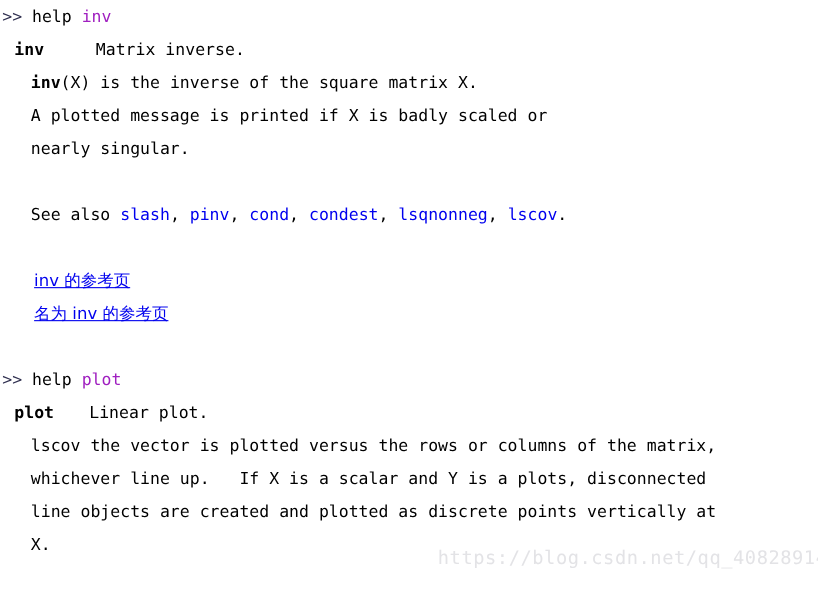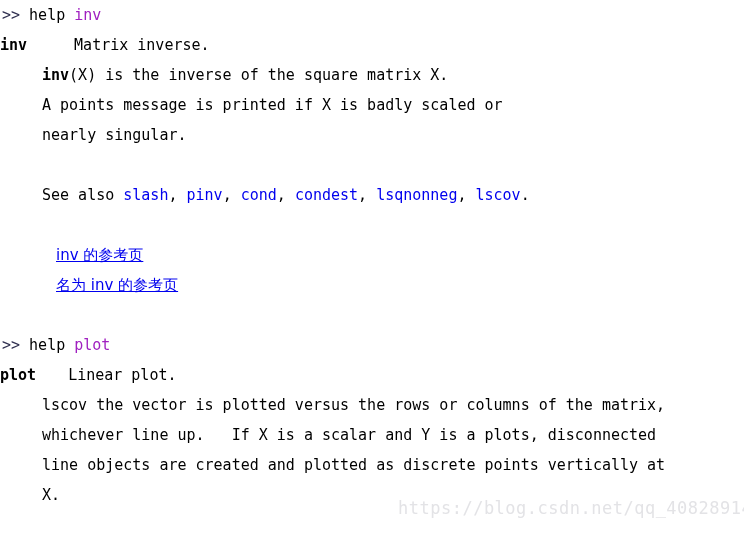--- a/index.html
+++ b/index.html
@@ -30,23 +30,23 @@
     line-height: 30px;
     white-space: pre;
     font-size: 15px;
     letter-spacing: 0px;
   }
   .line.blank {
     height: 30px;
   }
   
   .ind-prompt { padding-left: 2px; }
-  .ind-head   { }
-  .ind-body   { padding-left: 42px; }
-  .ind-link   { padding-left: 56px; }
+  .ind-head   { padding-left: 13px; }
+  .ind-body   { padding-left: 28px; }
+  .ind-link   { padding-left: 31px; }
 
   .prompt-sym {
     color: #303050;
     font-weight: normal;
   }
   .cmd-word {
     color: #000000;
   }
   .cmd-arg {
     color: #a020c0;
@@ -84,21 +84,21 @@
 <body>
 
 <div class="console">
 
   <div class="line ind-prompt"><span class="prompt-sym">&gt;&gt;</span><span class="plain"> </span><span class="cmd-word">help</span><span class="plain"> </span><span class="cmd-arg">inv</span></div>
 
   <div class="line ind-head"><span class="fn-bold">inv</span><span class="head-gap" style="width:47px"></span><span class="plain">Matrix inverse.</span></div>
 
   <div class="line ind-body"><span class="fn-bold">inv</span><span class="plain">(X) is the inverse of the square matrix X.</span></div>
 
-  <div class="line ind-body"><span class="plain">A points message is printed if X is badly scaled or</span></div>
+  <div class="line ind-body"><span class="plain">A plotted message is printed if X is badly scaled or</span></div>
 
   <div class="line ind-body"><span class="plain">nearly singular.</span></div>
 
   <div class="line blank"></div>
 
   <div class="line ind-body"><span class="plain">See also </span><span class="xref">slash</span><span class="plain">, </span><span class="xref">pinv</span><span class="plain">, </span><span class="xref">cond</span><span class="plain">, </span><span class="xref">condest</span><span class="plain">, </span><span class="xref">lsqnonneg</span><span class="plain">, </span><span class="xref">lscov</span><span class="plain">.</span></div>
 
   <div class="line blank"></div>
 
   <div class="line ind-link"><span class="cn-link">inv 的参考页</span></div>

